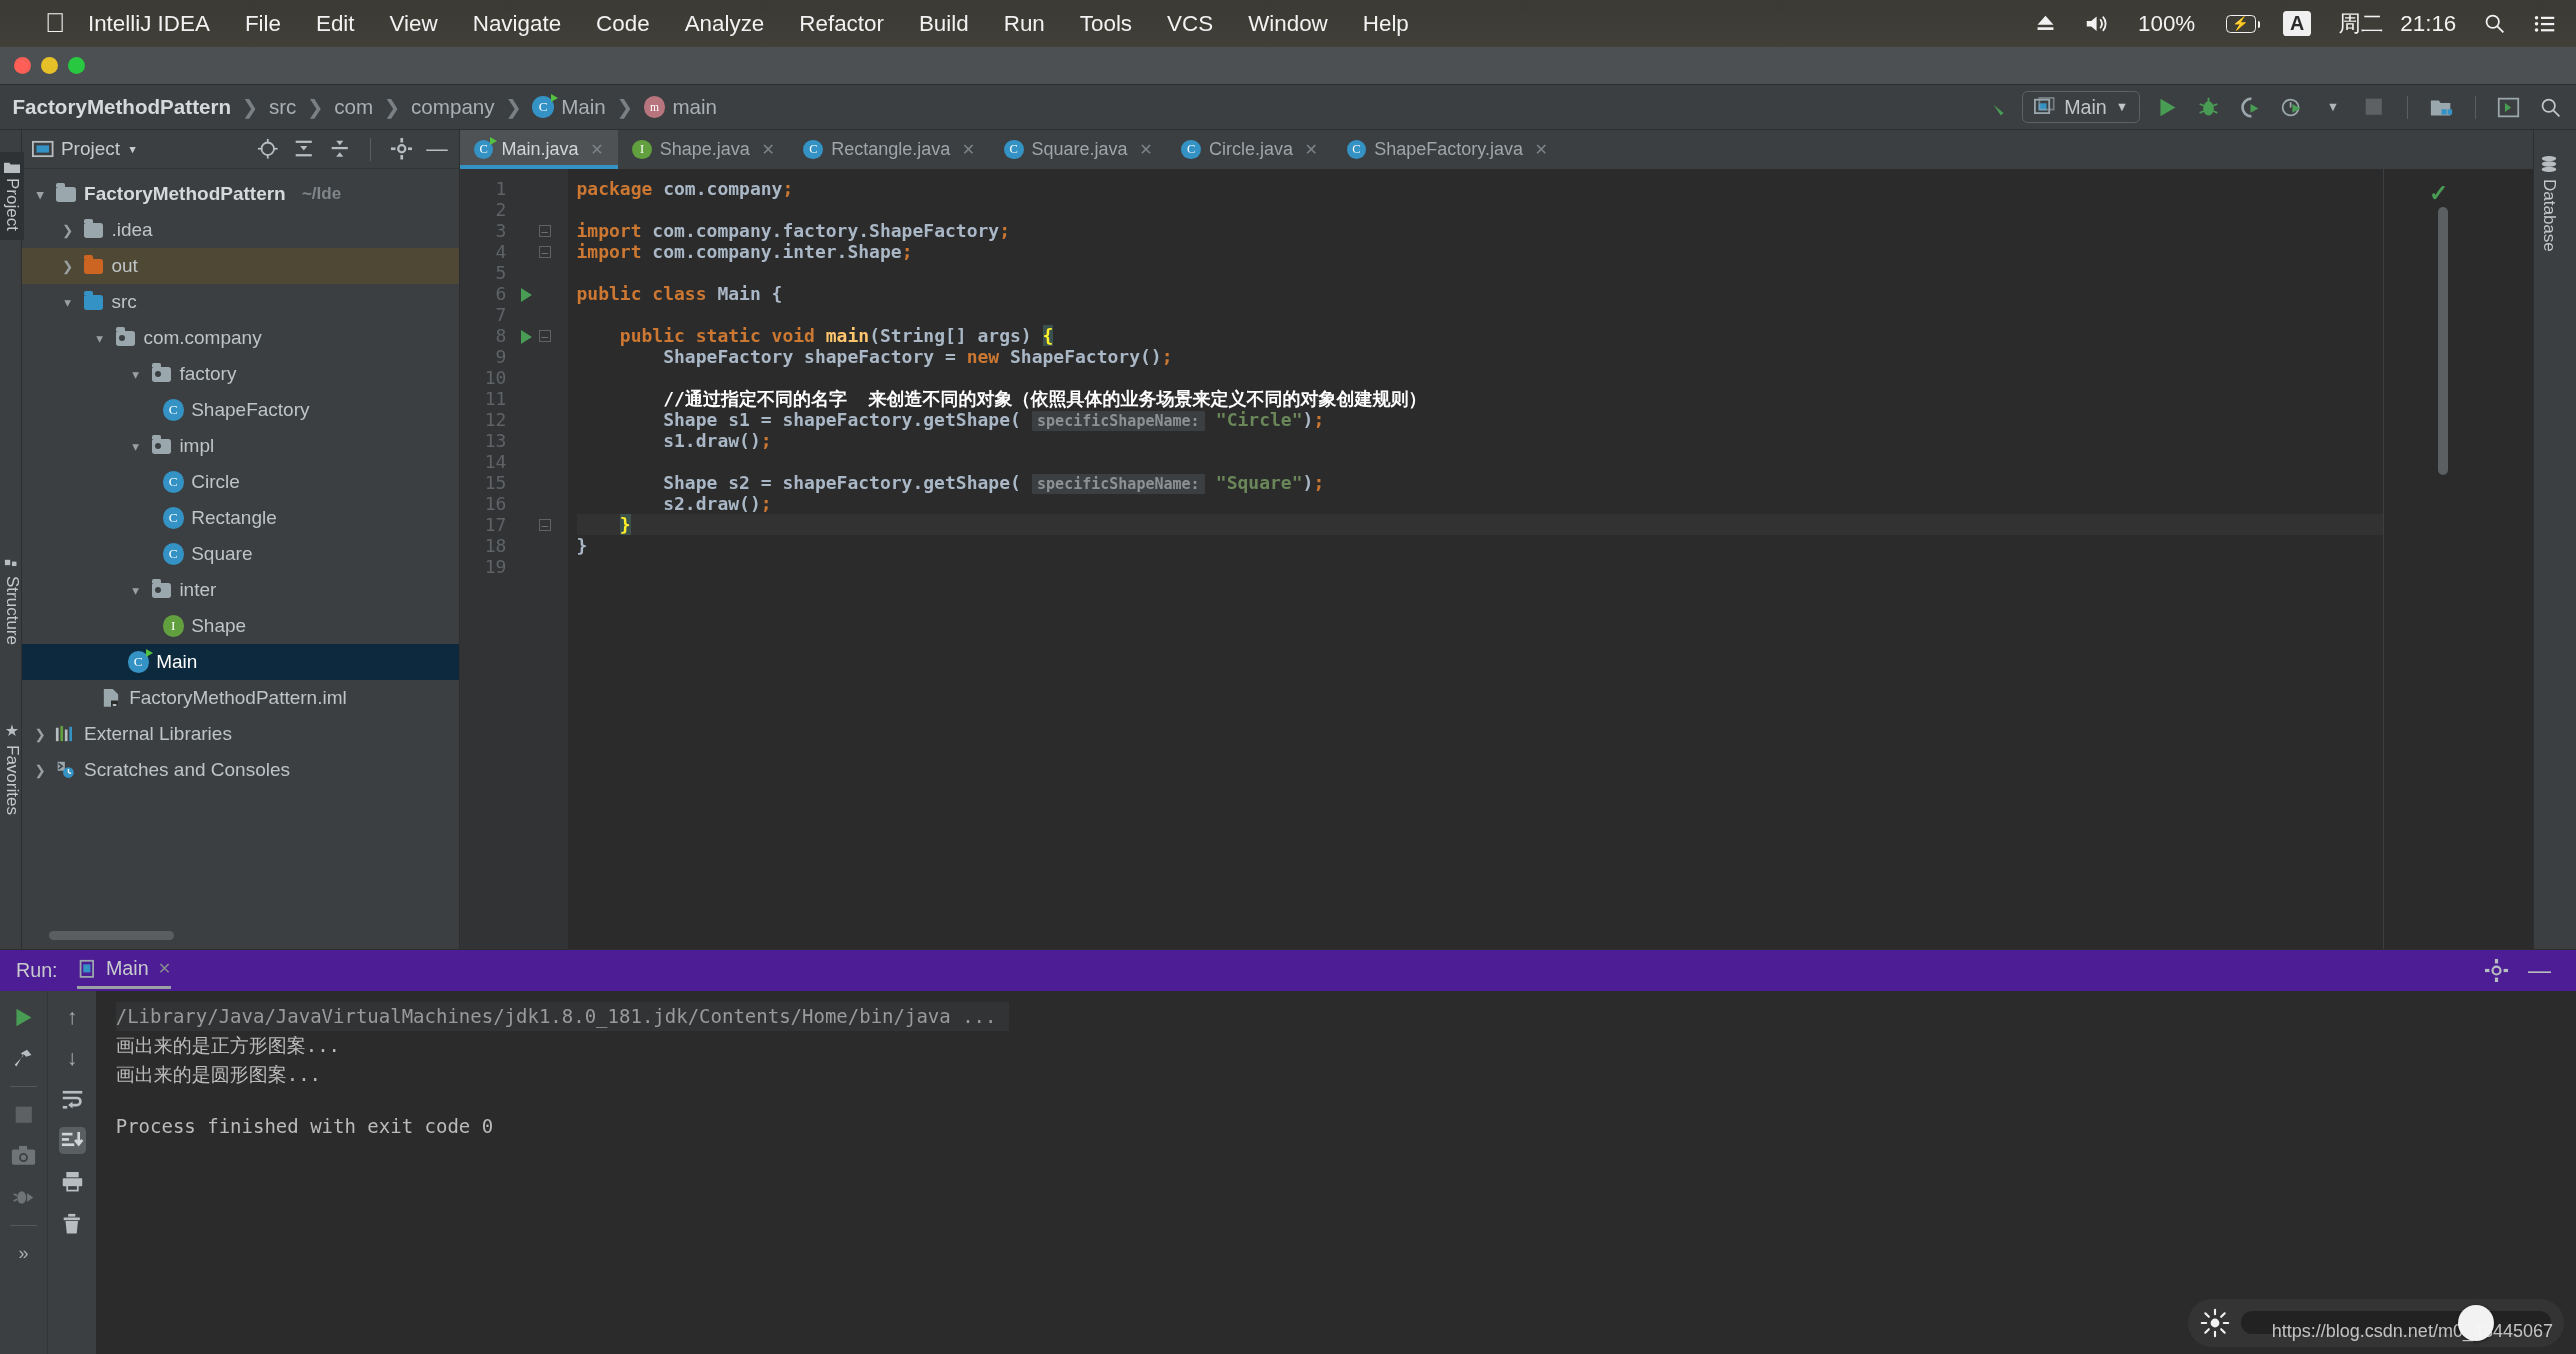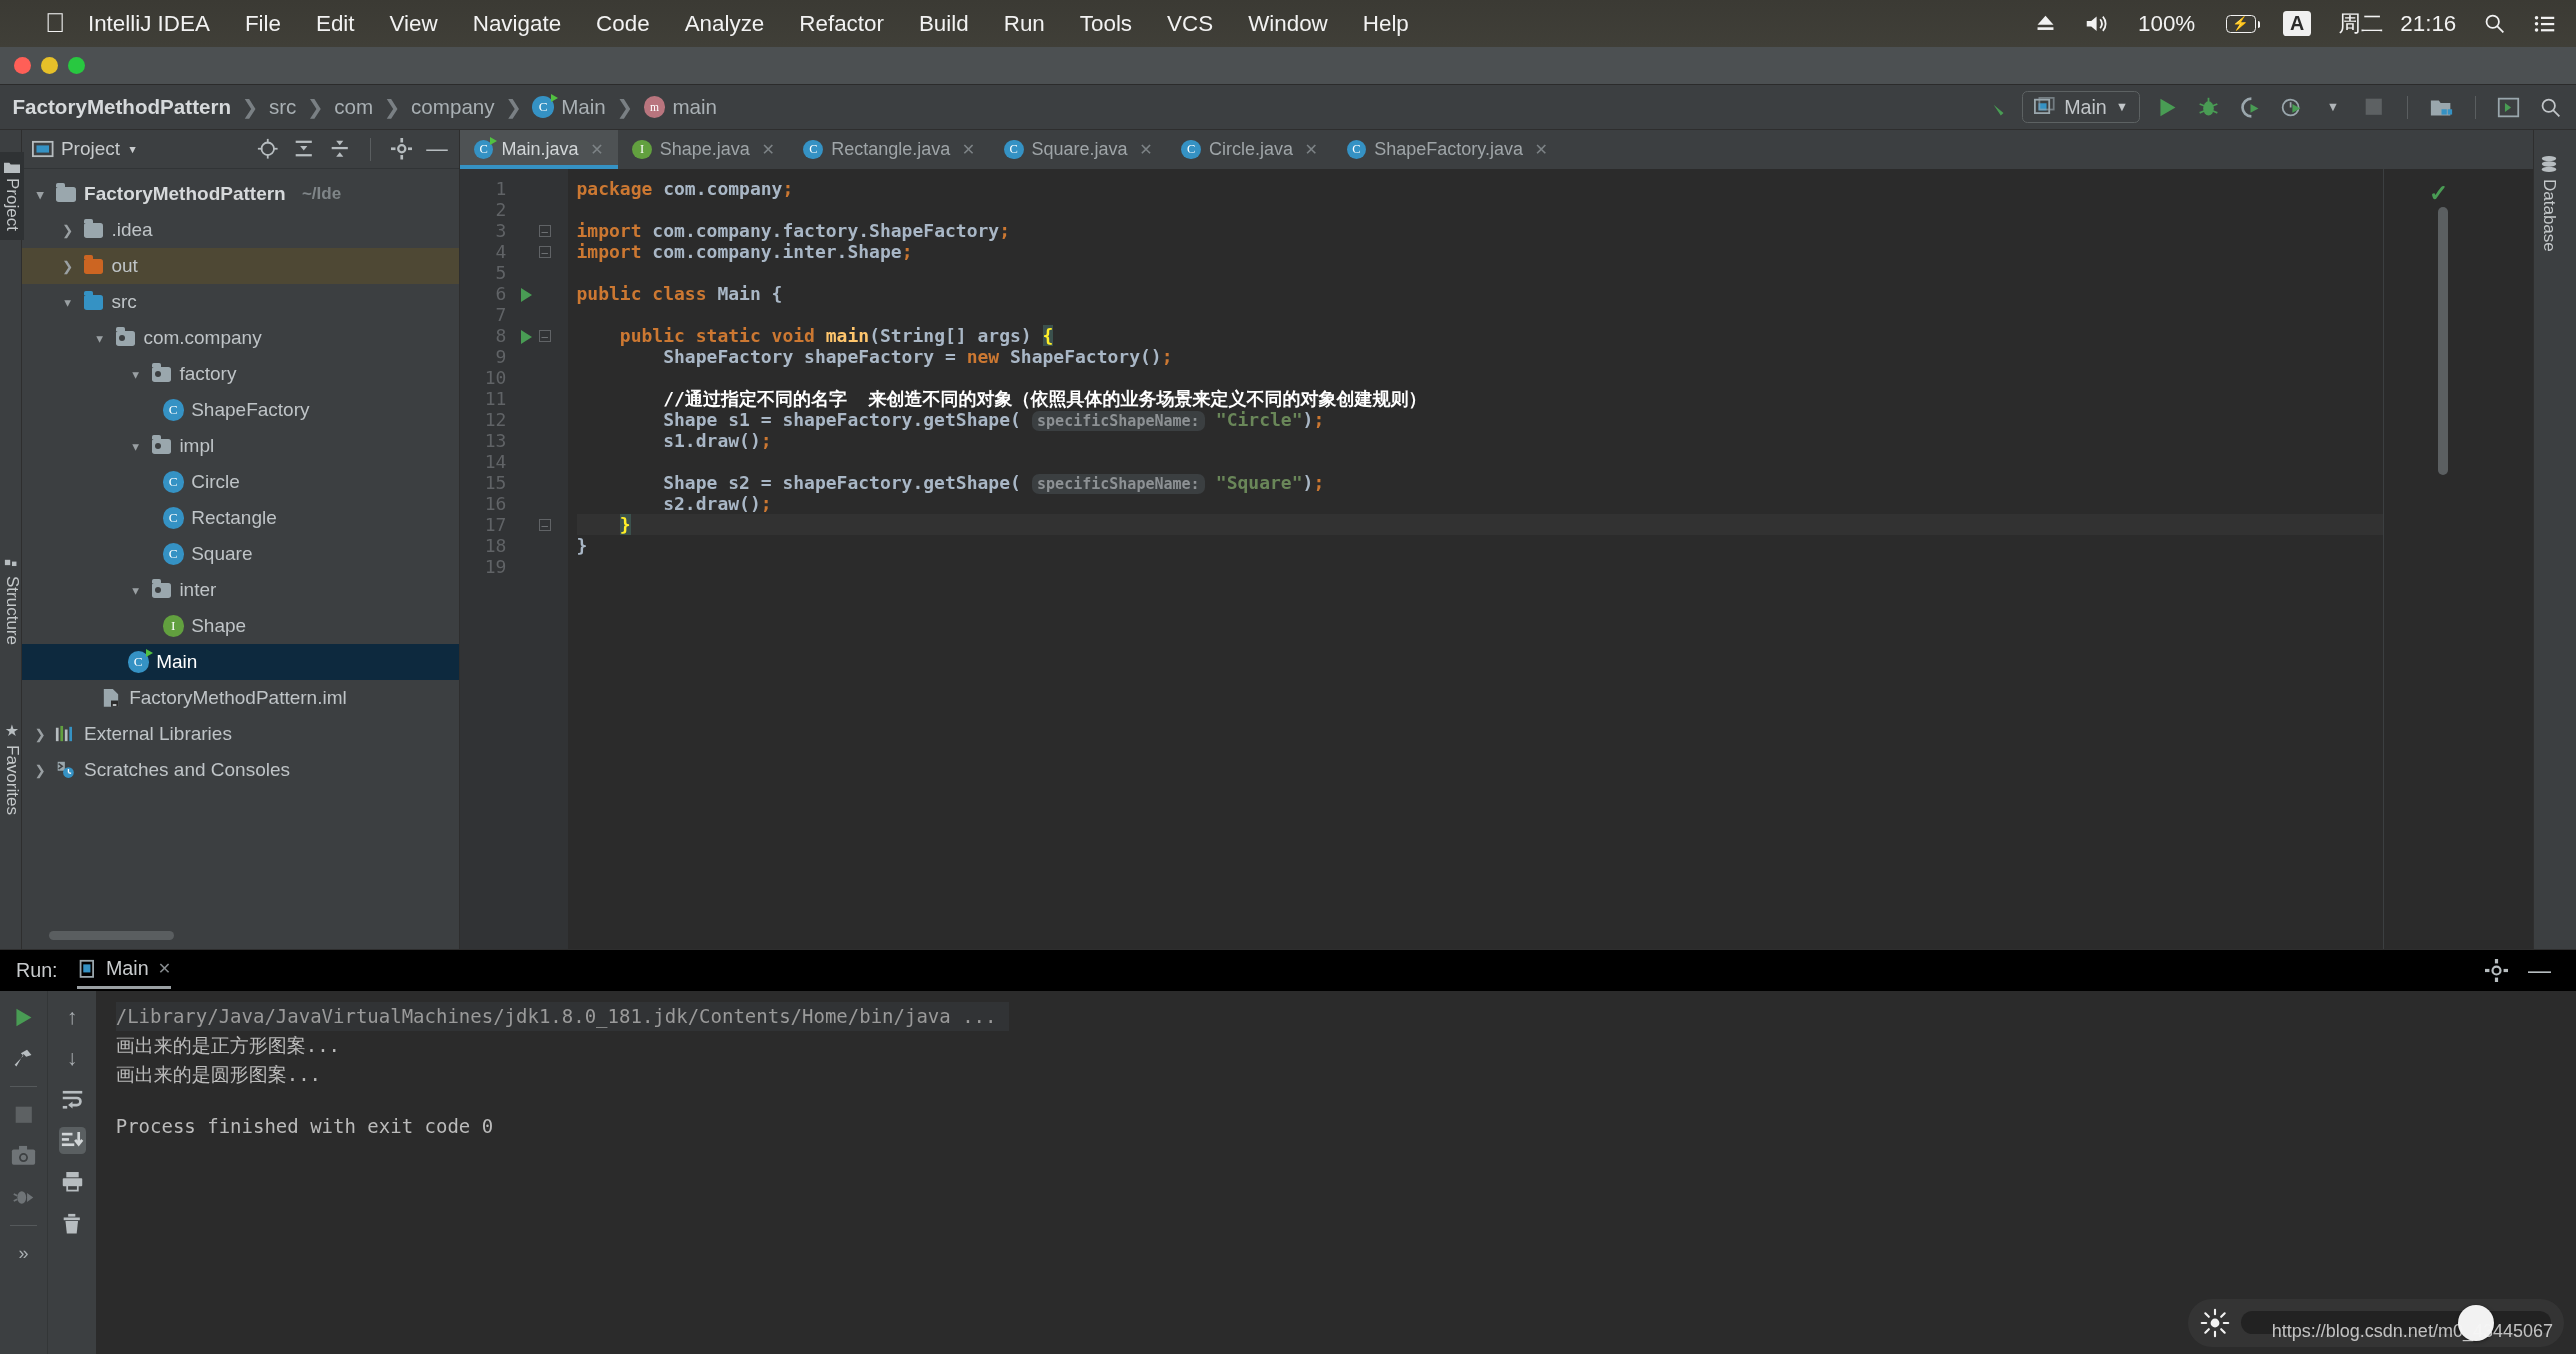--- a/index.html
+++ b/index.html
@@ -173,32 +173,32 @@
     position: relative; overflow: hidden; min-width: 0; font-weight: bold;
   }
   .cl { height: 21px; line-height: 21px; white-space: pre; color: #a9b7c6; }
   .cl.hl { background: #323232; }
   .kw { color: #cc7832; }
   .str { color: #6a8759; }
   .cmt { color: #ffffff; }
   .fn { color: #ffc66d; }
   .semi { color: #cc7832; }
   .hint {
-    background: #3b3f41; color: #8d9194; border-radius: 7px;
+    background: #3b3f41; color: #8d9194; border-radius: 1px;
     padding: 0.9px 5.4px; font-size: 15px;
   }
   .brace-hl { background: #3b514d; color: #ffef28; }
   .right-gutter { width: 150px; background: #2b2b2b; border-left: 0.9px solid #3c3f41; flex: 0 0 auto; position: relative; }
   .check { position: absolute; top: 10.7px; left: 45px; color: #499c54; font-size: 23px; font-weight: bold; }
   .scroll-thumb { position: absolute; top: 38px; left: 54px; width: 9.8px; height: 268px; background: #5b5f61; border-radius: 5.4px; }
 
   .rightstrip { width: 43px; background: #3c3f41; border-left: 0.9px solid #2e2e2e; position: relative; }
 
   
-  .runwin { height: 406px; background: #000000; display: flex; flex-direction: column; border-top: 0.9px solid #2e2e2e; }
+  .runwin { height: 406px; background: #4c1d95; display: flex; flex-direction: column; border-top: 0.9px solid #2e2e2e; }
   .runhead {
     height: 41px; display: flex; align-items: center; gap: 19.7px;
     padding: 0 16px; color: #c8cbcd; font-size: 19.7px; position: relative;
   }
   .runtab { display:flex; align-items:center; gap: 9px; position: relative; padding-bottom: 3.6px; }
   .runtab:after { content:''; position:absolute; left:0; right:0; bottom:-5.4px; height:3.6px; background:#9aa0a3; }
   .runhead .spacer { flex: 1; }
   .runbody { flex: 1; display: flex; }
   .run-tools {
     width: 48px; background: #3c3f41; display: flex; flex-direction: column;

